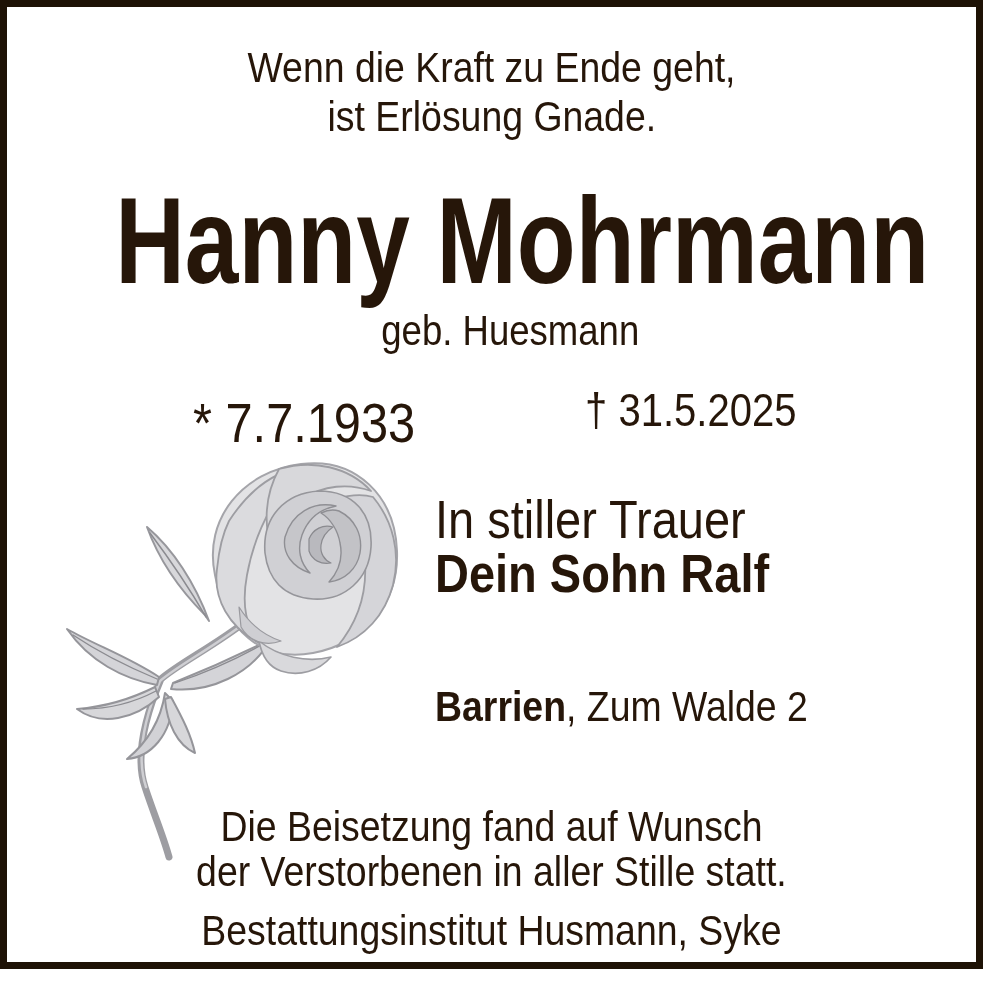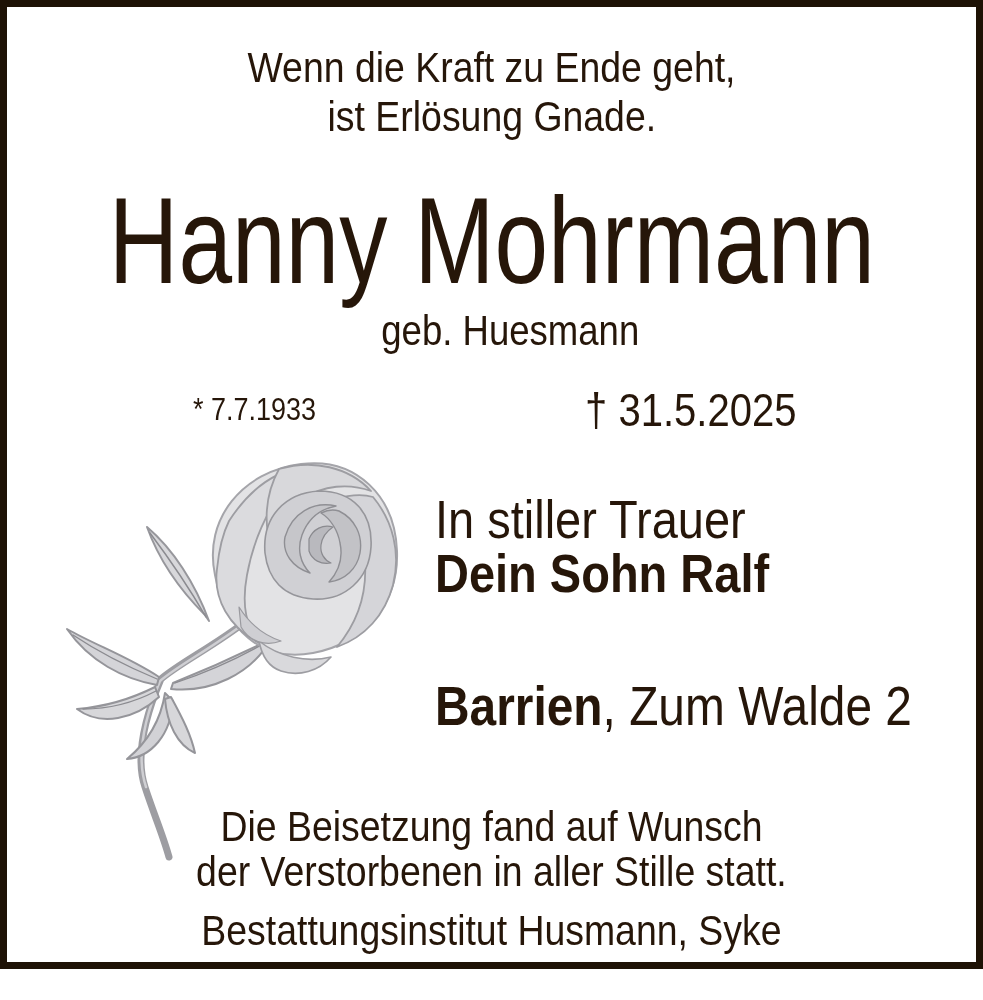--- a/index.html
+++ b/index.html
@@ -24,28 +24,28 @@
     transform: scaleX(0.87);
     white-space: nowrap;
   }
   .from-left { transform-origin: left center; }
   .cond-title {
     display: inline-block;
     transform: scaleX(0.79);
     white-space: nowrap;
   }
   .quote      { top: 36px;  font-size: 43px; line-height: 49px; }
-  .name-line  { top: 170px; font-size: 122px; font-weight: normal; line-height: 128px; }
+  .name-line  { top: 170px; font-size: 122px; font-weight: bold; line-height: 128px; }
   .maiden     { top: 300px; font-size: 42px; line-height: 48px; padding-left: 37px; }
-  .birth      { left: 186px; top: 379px; font-size: 31px; line-height: 48px; }
+  .birth      { left: 186px; top: 392px; font-size: 56px; line-height: 48px; }
   .death      { left: 578px; top: 379px; font-size: 46px; line-height: 48px; }
   .rose-box   { left: 46px; top: 450px; width: 348px; height: 410px; }
   .intro      { left: 428px; top: 489px; font-size: 54px; line-height: 46px; }
   .mourner    { left: 428px; top: 540px; font-size: 54px; font-weight: bold; line-height: 52px; }
-  .place      { left: 428px; top: 675px; font-size: 55px; line-height: 48px; }
+  .place      { left: 428px; top: 675px; font-size: 43px; line-height: 48px; }
   .place .b   { font-weight: bold; }
   .closing    { top: 797px; font-size: 43px; line-height: 45px; }
   .undertaker { top: 901px; font-size: 43px; line-height: 45px; }
 </style>
 </head>
 <body>
 
 <div class="sheet">
 
   <div class="abs center quote">

